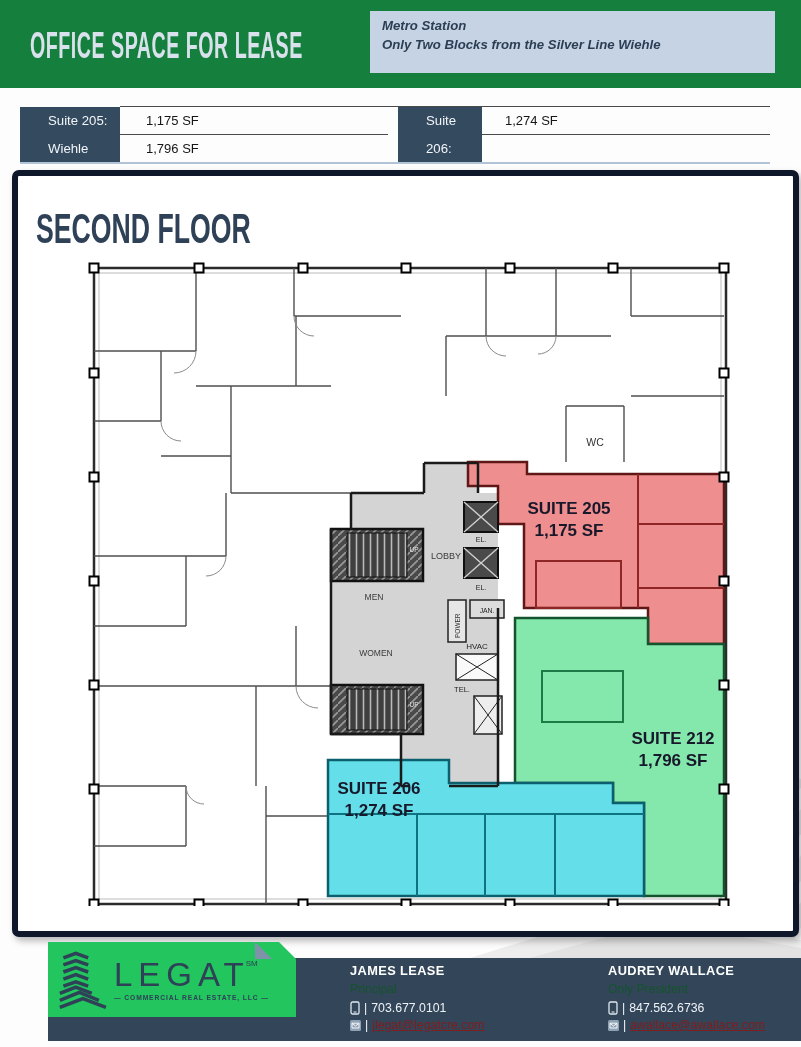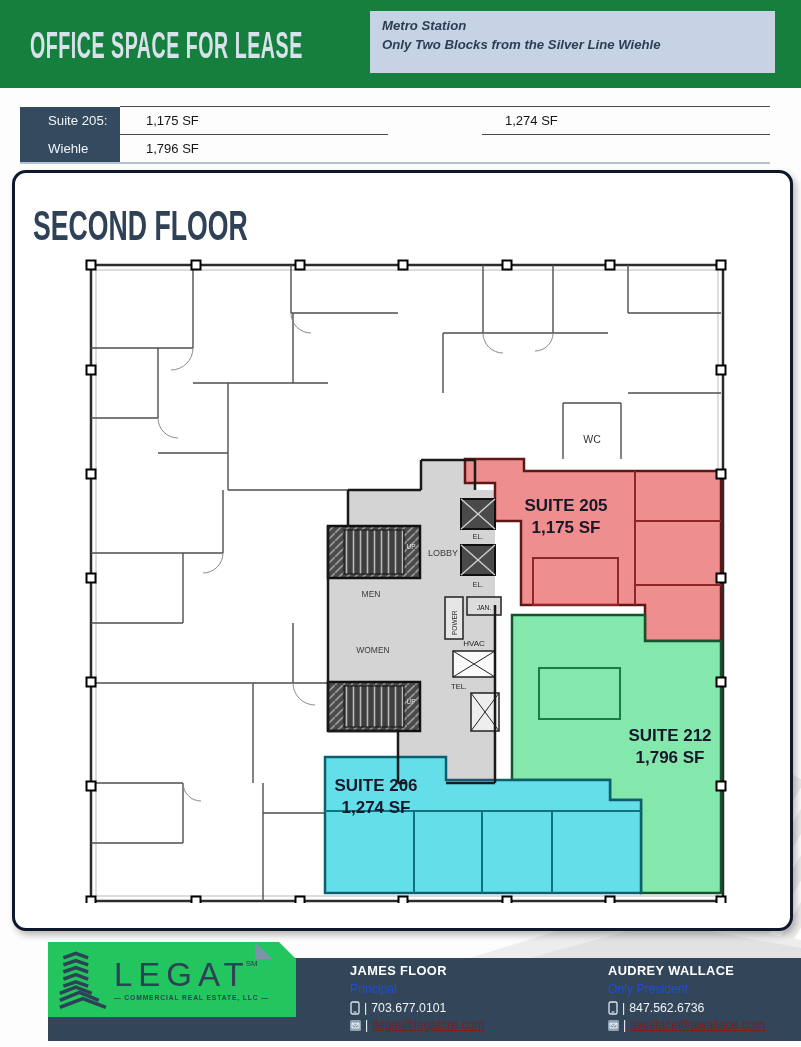--- a/index.html
+++ b/index.html
@@ -18,42 +18,42 @@
 
   
   .avail-navy{position:absolute;background:#344a5e;color:#f2f5f9;font-size:13.2px;}
   .avail-navy .row{height:27.5px;line-height:27.5px;text-align:left;padding-right:9px;margin-left:28px;}
   .avail-val{position:absolute;color:#161616;font-size:13px;}
   .avail-val .row{height:27.5px;line-height:27.5px;}
   .hline{position:absolute;}
 
   
   .card{position:absolute;left:12px;top:170px;width:775px;height:755px;background:#ffffff;
-        border:3px solid #0f172a;border-radius:14px;box-shadow:3px 4px 7px rgba(0,0,0,.28);z-index:1;}
+        border:6px solid #0f172a;border-radius:7px;box-shadow:3px 4px 7px rgba(0,0,0,.28);z-index:1;}
   .floor-title{position:absolute;left:18px;top:28px;color:#2e4157;font-weight:700;font-size:43px;}
   .floor-title .condensed{transform:scaleX(.62);}
   .plan{position:absolute;left:48px;top:80px;}
 
   
   .decor{position:absolute;z-index:0;}
 
   
   .footer-bar{position:absolute;left:48px;top:958px;width:753px;height:83px;background:#334659;z-index:2;}
   .logo-box{position:absolute;left:48px;top:942px;width:248px;height:75px;background:#22c55e;z-index:3;
             display:flex;align-items:center;box-sizing:border-box;padding:5px 8px;
             clip-path:polygon(0 0, calc(100% - 17px) 0, 100% 17px, 100% 100%, 0 100%);}
   .fold{position:absolute;left:255px;top:942px;width:17px;height:17px;background:#7e93a9;z-index:4;
         clip-path:polygon(0 0,100% 100%,0 100%);}
   .logo-text{margin-left:6px;color:#2e4157;}
   .logo-name{font-size:33px;letter-spacing:6px;line-height:1;}
   .logo-sm{font-size:8px;vertical-align:20px;letter-spacing:0;margin-left:-4px;}
   .logo-tag{font-size:6.7px;font-weight:700;letter-spacing:.9px;margin-top:3px;white-space:nowrap;}
   .contact{position:absolute;top:963px;z-index:5;color:#eef2f7;}
   .contact .c-name{font-size:12.8px;font-weight:700;letter-spacing:.4px;color:#ffffff;margin-bottom:4px;}
-  .contact .c-title{font-size:12.2px;color:#1d4ed8;margin-bottom:5px;}
+  .contact .c-title{font-size:12.2px;color:#14532d;margin-bottom:5px;}
   .contact .c-row{display:flex;align-items:center;gap:4px;font-size:12.3px;margin-top:3px;}
   .contact .c-row svg{display:block;}
   .contact .email-link{text-decoration:underline;color:#7f1d1d;cursor:pointer;}
 </style>
 </head>
 <body>
 
 <div class="page">
 
   <div class="header">
@@ -66,20 +66,23 @@
     </div>
   </div>
 
   <div class="avail-navy" style="left:20px;top:107px;width:100px;height:55px;">
     <div class="row">Suite 205:</div>
     <div class="row">Wiehle 212:</div>
   </div>
   <div class="avail-val" style="left:120px;top:107px;width:268px;">
     <div class="row" style="padding-left:26px;">1,175 SF</div>
     <div class="row" style="padding-left:26px;">1,796 SF</div>
+  </div>
+  <div class="avail-navy" style="left:398px;top:107px;width:84px;height:55px;">
+    <div class="row">Suite 206:</div>
   </div>
   <div class="avail-val" style="left:482px;top:107px;width:288px;">
     <div class="row" style="padding-left:23px;">1,274 SF</div>
   </div>
   <div class="hline" style="left:120px;top:106px;width:650px;height:1px;background:#4a4a4a;"></div>
   <div class="hline" style="left:120px;top:134px;width:268px;height:1px;background:#4a4a4a;"></div>
   <div class="hline" style="left:482px;top:134px;width:288px;height:1px;background:#4a4a4a;"></div>
   <div class="hline" style="left:20px;top:162px;width:750px;height:2px;background:#b3c3d6;"></div>
 
   <svg class="decor" style="left:560px;top:738px;" width="241" height="222">
@@ -246,21 +249,21 @@
       </g>
     </svg>
     <div class="logo-text">
       <div class="logo-name"><span>LEGAT</span><sup class="logo-sm">SM</sup></div>
       <div class="logo-tag">— COMMERCIAL REAL ESTATE, LLC —</div>
     </div>
   </div>
   <div class="fold"></div>
 
   <div class="contact" style="left:350px;">
-    <div class="c-name">JAMES FLOOR</div>
+    <div class="c-name">JAMES LEASE</div>
     <div class="c-title">Principal</div>
     <div class="c-row">
       <svg width="10" height="14" viewBox="0 0 10 14">
         <rect x="1" y="1" width="8" height="12" rx="1.6" fill="none" stroke="#dfe7f0" stroke-width="1.3"></rect>
         <line x1="3.5" y1="11" x2="6.5" y2="11" stroke="#dfe7f0" stroke-width="1.1"></line>
       </svg>
       <span>|</span>
         <span>703.677.0101</span>
     </div>
     <div class="c-row">

